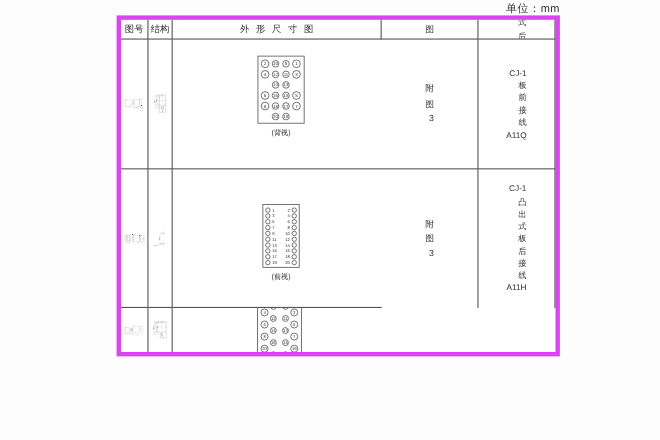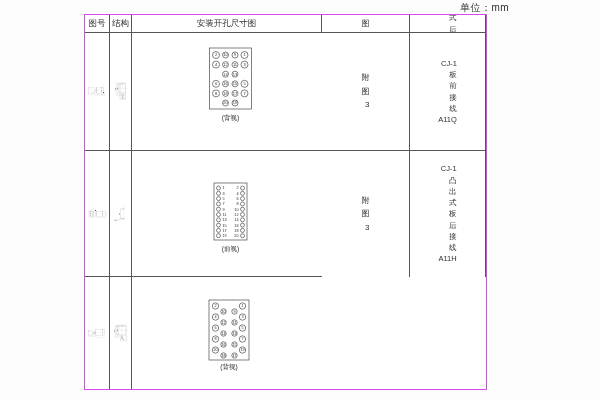--- a/index.html
+++ b/index.html
@@ -1,19 +1,19 @@
 <!DOCTYPE html>
 <html><head>
 <meta charset="utf-8">
 <style>
 *{margin:0;padding:0;box-sizing:border-box}
 html,body{width:600px;height:400px}
 body{background:#fdfdfd;font-family:"Liberation Sans",sans-serif;color:#2e2e2e;position:relative;overflow:hidden}
 .unit{position:absolute;top:1px;left:460px;font-size:10px;letter-spacing:.5px}
-.tbl{position:absolute;left:84px;top:14px;width:403px;height:376px;border:1px solid #d946ef;display:grid;grid-template-columns:25px 22px 190px 88px auto;grid-template-rows:18px 118px 126px auto;background:#fff}
+.tbl{position:absolute;left:106px;top:14px;width:403px;height:310px;border:4px solid #d946ef;display:grid;grid-template-columns:25px 22px 190px 88px auto;grid-template-rows:18px 118px 126px auto;background:#fff}
 .cell{border-right:1px solid #555;border-bottom:1px solid #555;position:relative;display:flex;align-items:center;justify-content:center;overflow:hidden}
 .cell.cL{border-right:none}
 .cell.rL{border-bottom:none}
 .hdr{font-size:8.5px;white-space:nowrap}
 .hdr.sp{letter-spacing:6px;text-indent:6px}
 .vstack{white-space:pre-line;text-align:right;font-size:7.5px;line-height:1.5}
 .fig{font-size:8px;line-height:1.7}
 svg{display:block}
 svg .ln{stroke:#4a4a4a;stroke-width:.7;fill:none}
 svg .dim{stroke:#4a4a4a;stroke-width:.55;fill:none}
@@ -29,21 +29,21 @@
 </head>
 <body>
 
 <div>
   <div class="unit">单位：mm</div>
 
   <div class="tbl">
 
     <div class="cell hdr">图号</div>
     <div class="cell hdr">结构</div>
-    <div class="cell hdr">安装开孔尺寸图</div>
+    <div class="cell hdr sp">外形尺寸图</div>
 
     <div class="cell">
       <div class="vstack fig">附
 图
 3</div>
     </div>
     <div class="cell">
       <div class="vstack">CJ-1
 嵌
 入

